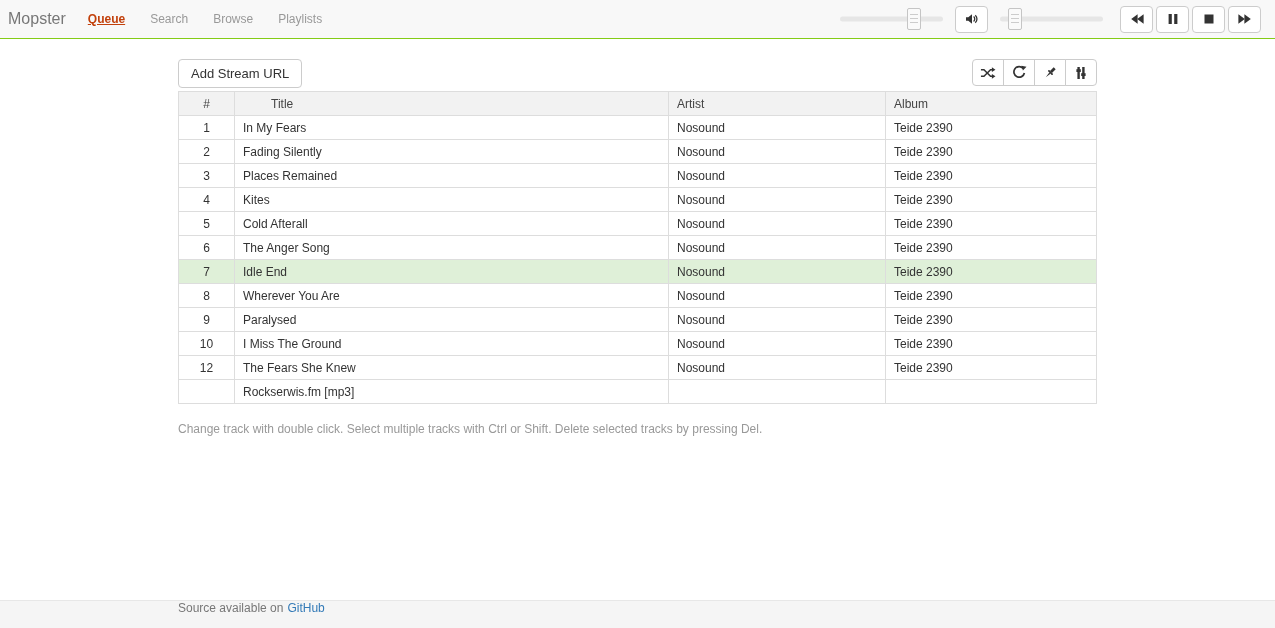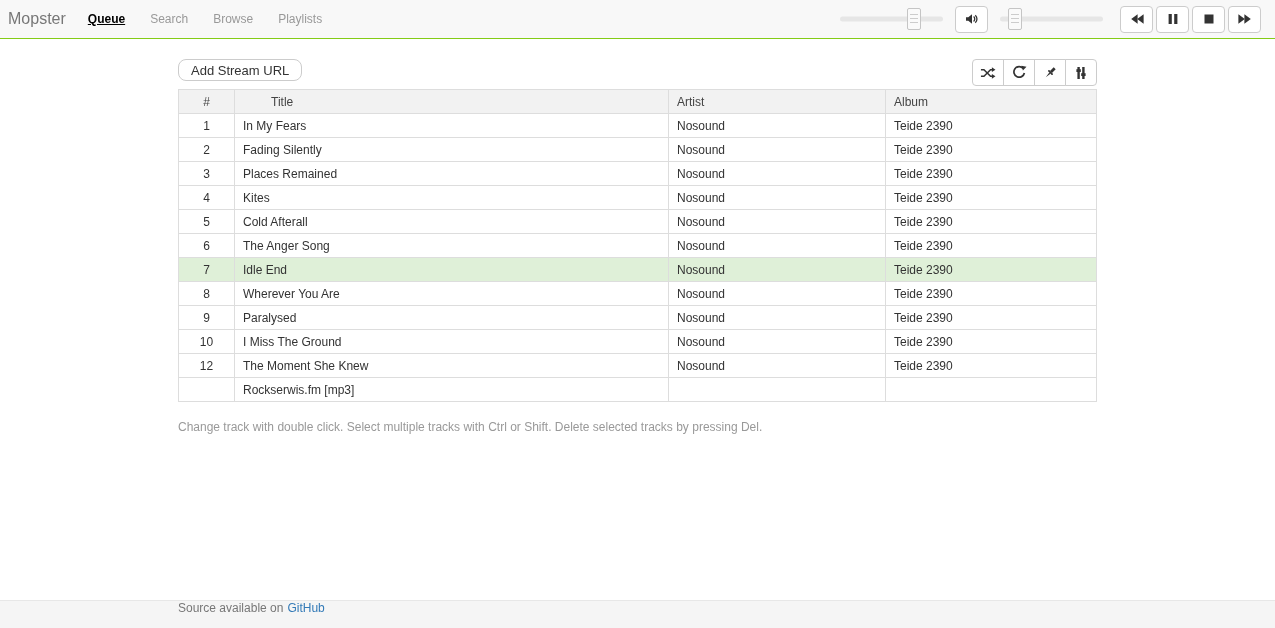--- a/index.html
+++ b/index.html
@@ -18,21 +18,21 @@
     border-bottom: 1px solid #84cc16;
     display: flex; align-items: center;
     padding: 0 8px;
   }
   .brand { font-size: 16px; color: #777; margin-right: 22px; white-space: nowrap; }
   .nav-items { display: flex; align-items: center; }
   .nav-item {
     font-size: 12px; color: #999; margin-right: 25px;
     text-decoration: none; cursor: pointer; white-space: nowrap;
   }
-  .nav-item.active { color: #000000; font-weight: bold; text-decoration: underline; }
+  .nav-item.active { color: #c2410c; font-weight: bold; text-decoration: underline; }
 
   .nav-right { margin-left: auto; display: flex; align-items: center; }
 
   .slider { position: relative; width: 103px; height: 24px; cursor: pointer; }
   .slider-track {
     position: absolute; left: 0; right: 0; top: 50%; transform: translateY(-50%);
     height: 5px; background: #e6e6e6; border-radius: 3px;
   }
   .slider-handle {
     position: absolute; top: 50%; transform: translate(-50%, -50%);
@@ -54,21 +54,21 @@
   .nav-right .vol-btn { margin: 0 12px; }
   .nav-right .vol-slider { margin-right: 14px; }
   .playback-group { display: flex; margin-right: 6px; }
   .playback-group .icon-btn { margin-left: 3px; }
 
   
   .container { width: 919px; margin: 0 auto; }
   .toolbar {
     margin-top: 20px; display: flex; justify-content: space-between; align-items: flex-start;
   }
-  .add-stream-btn { height: 22px; padding: 0 12px; font-size: 13px; border-radius: 8px; }
+  .add-stream-btn { height: 29px; padding: 0 12px; font-size: 13px; }
   .btn-group { display: flex; }
   .btn-group .icon-btn { width: 32px; border-radius: 0; margin-left: -1px; }
   .btn-group .icon-btn:first-child { border-radius: 4px 0 0 4px; margin-left: 0; }
   .btn-group .icon-btn:last-child { border-radius: 0 4px 4px 0; }
 
   table.queue {
     margin-top: 3px; width: 100%;
     border-collapse: collapse; font-size: 12px; color: #333;
   }
   table.queue th, table.queue td {
@@ -259,21 +259,21 @@
     <td>Teide 2390</td>
   </tr>
         <tr>
     <td class="col-num">10</td>
     <td>I Miss The Ground</td>
     <td>Nosound</td>
     <td>Teide 2390</td>
   </tr>
         <tr>
     <td class="col-num">12</td>
-    <td>The Moment She Knew</td>
+    <td>The Fears She Knew</td>
     <td>Nosound</td>
     <td>Teide 2390</td>
   </tr>
       </tbody>
     <tbody>
       <tr>
         <td class="col-num"></td>
         <td>Rockserwis.fm [mp3]</td>
         <td></td>
         <td></td>

